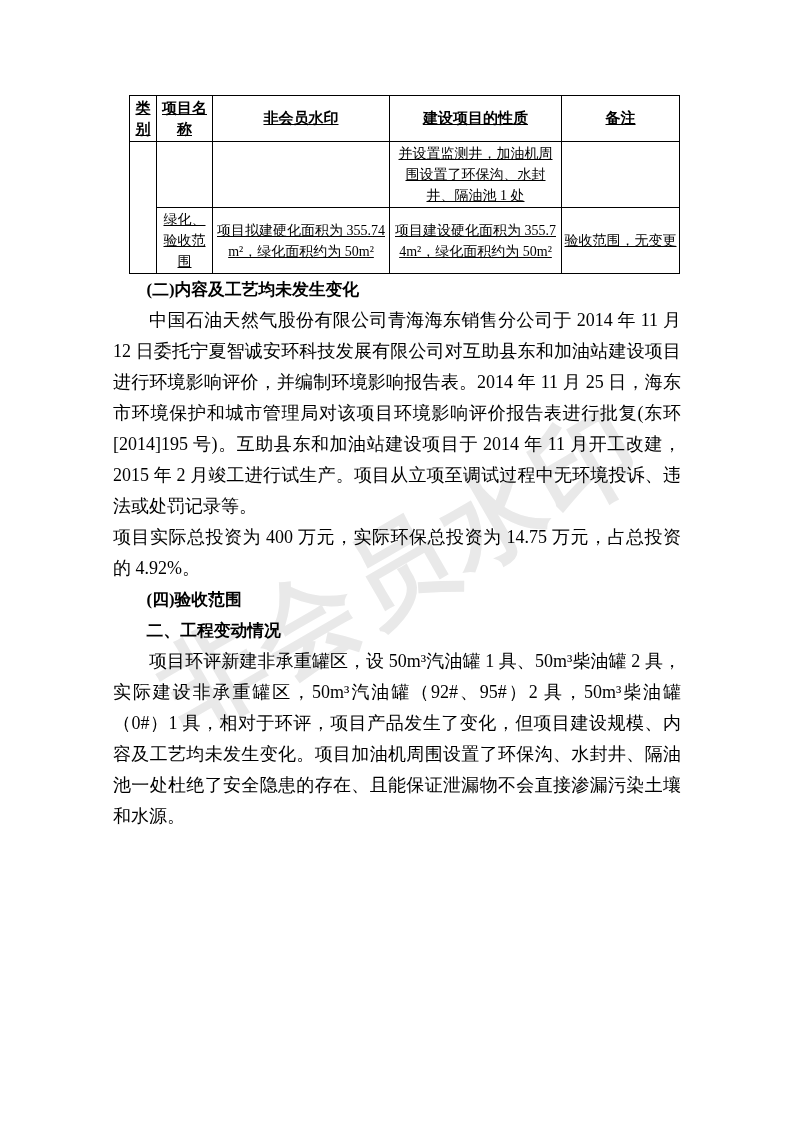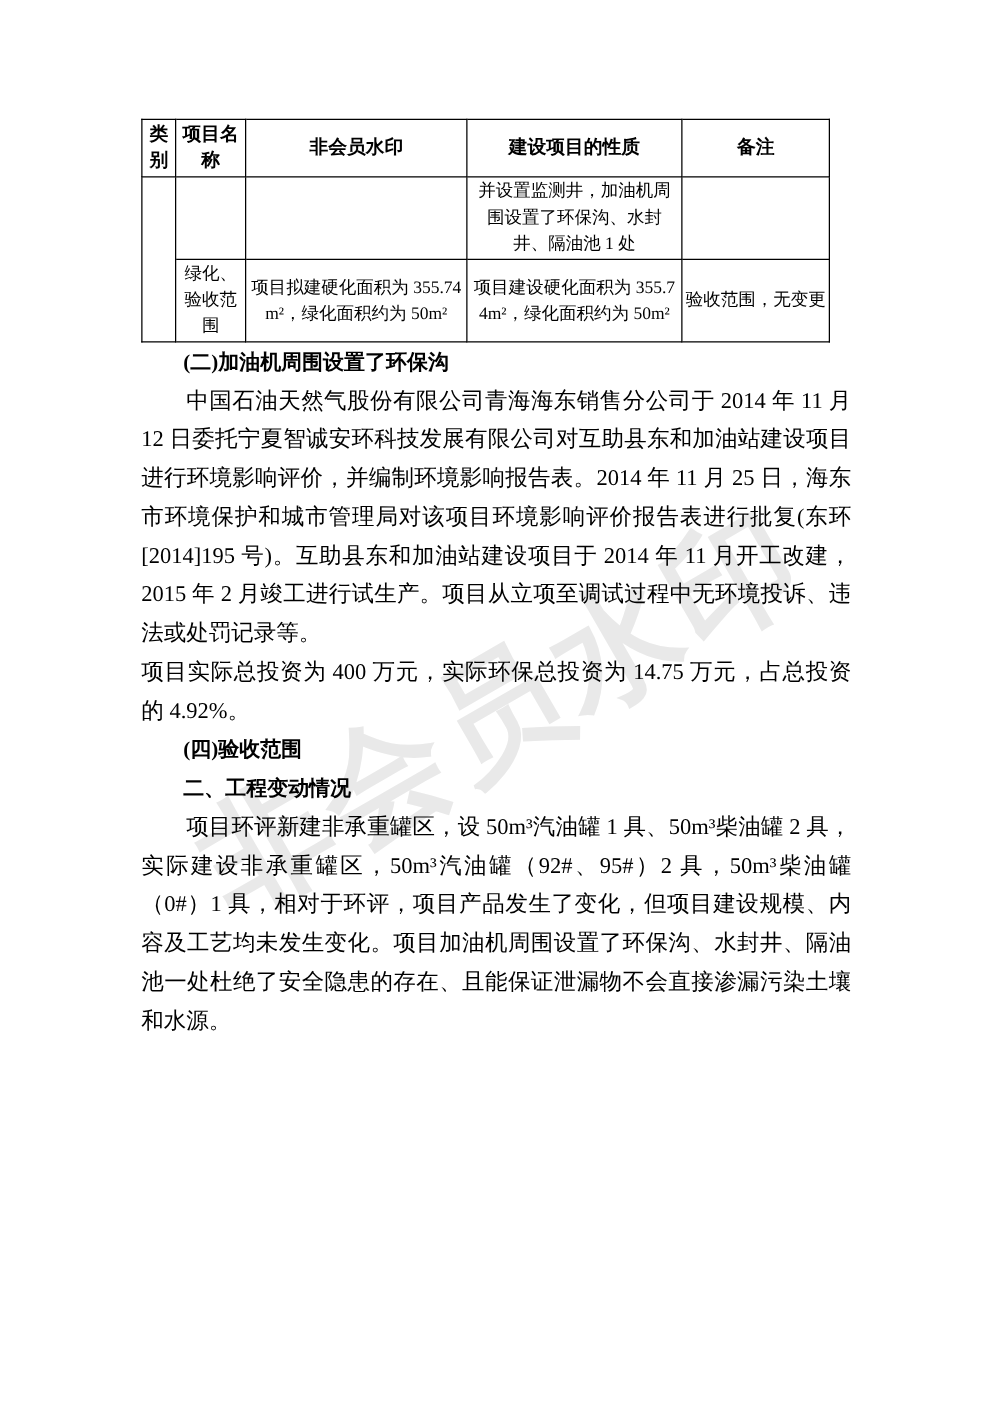--- a/index.html
+++ b/index.html
@@ -41,23 +41,24 @@
     left: 113px;
     top: 95px;
     width: 568px;
     z-index: 1;
   }
   
   table.doc-table {
     border-collapse: collapse;
     table-layout: fixed;
     width: 550px;
-    margin-left: 0;
+    margin-left: 16px;
     font-size: 14px;
     line-height: 21px;
+    text-decoration: underline;
   }
   table.doc-table th,
   table.doc-table td {
     border: 1.5px solid #000000;
     text-align: center;
     vertical-align: middle;
     padding: 1px 2px;
     overflow: hidden;
     word-break: break-all;
   }
@@ -123,21 +124,21 @@
         </tr>
         <tr class="row-2">
           <td>绿化、验收范围</td>
           <td>项目拟建硬化面积为 355.74m²，绿化面积约为 50m²</td>
           <td>项目建设硬化面积为 355.74m²，绿化面积约为 50m²</td>
           <td>验收范围，无变更</td>
         </tr>
       </tbody>
     </table>
 
-    <h3 class="heading">(二)加油机周围设置了环保沟</h3>
+    <h3 class="heading">(二)内容及工艺均未发生变化</h3>
     <p class="para">中国石油天然气股份有限公司青海海东销售分公司于 2014 年 11 月 12 日委托宁夏智诚安环科技发展有限公司对互助县东和加油站建设项目进行环境影响评价，并编制环境影响报告表。2014 年 11 月 25 日，海东市环境保护和城市管理局对该项目环境影响评价报告表进行批复(东环[2014]195 号)。互助县东和加油站建设项目于 2014 年 11 月开工改建，2015 年 2 月竣工进行试生产。项目从立项至调试过程中无环境投诉、违法或处罚记录等。</p>
 
     <p class="para no-indent">项目实际总投资为 400 万元，实际环保总投资为 14.75 万元，占总投资的 4.92%。</p>
 
     <h3 class="heading">(四)验收范围</h3>
 
     <h3 class="heading">二、工程变动情况</h3>
     <p class="para">项目环评新建非承重罐区，设 50m³汽油罐 1 具、50m³柴油罐 2 具，实际建设非承重罐区，50m³汽油罐（92#、95#）2 具，50m³柴油罐（0#）1 具，相对于环评，项目产品发生了变化，但项目建设规模、内容及工艺均未发生变化。项目加油机周围设置了环保沟、水封井、隔油池一处杜绝了安全隐患的存在、且能保证泄漏物不会直接渗漏污染土壤和水源。</p>
 
   </div>

